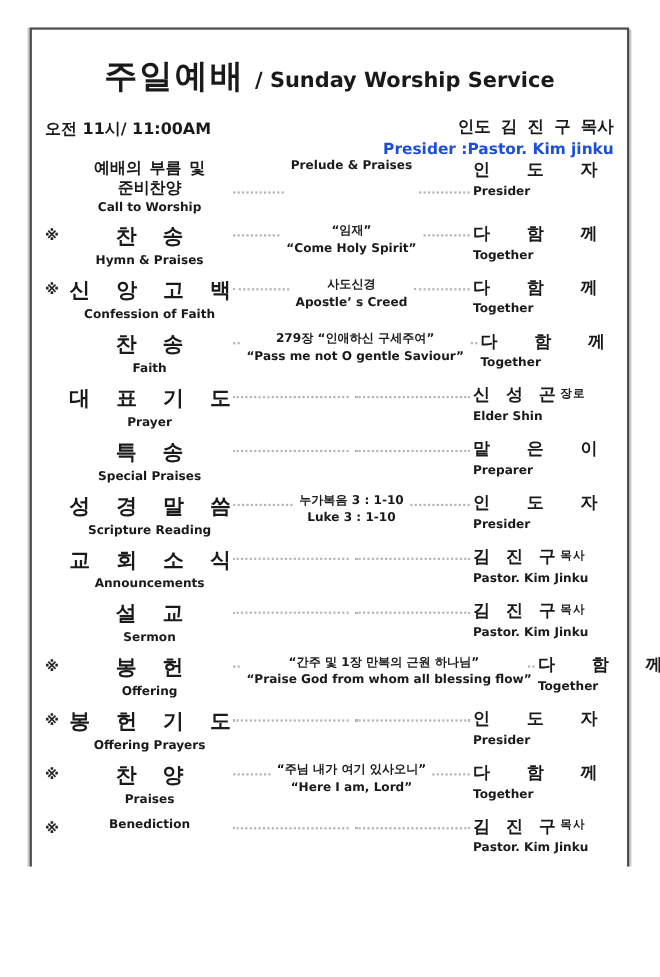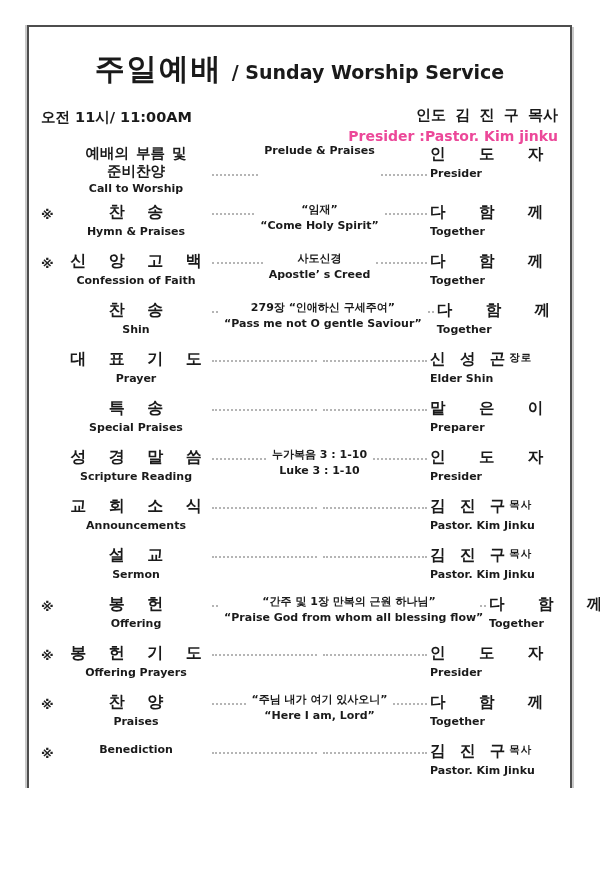--- a/index.html
+++ b/index.html
@@ -20,31 +20,31 @@
   }
   .title-ko { font-size:30px; font-weight:700; letter-spacing:2px; }
   .title-en { font-size:19px; font-weight:700; }
   .info-row {
     display:flex; justify-content:space-between; align-items:flex-start;
     margin-top:16px;
   }
   .time { font-size:14.5px; font-weight:700; padding-top:2px; }
   .presider-block { text-align:right; }
   .presider-ko { font-size:15px; font-weight:700; word-spacing:4px; }
-  .presider-en { font-size:14px; font-weight:700; color:#ec4899; margin-top:3px; }
+  .presider-en { font-size:14px; font-weight:700; color:#1d4ed8; margin-top:3px; }
 
   .rows { }
   .row {
     display:flex; align-items:flex-start;
     min-height:42px; margin-bottom:7px;
   }
   .marker { width:22px; flex:0 0 22px; font-size:13px; font-weight:700; padding-top:5px; color:#222; }
   .left  { width:146px; flex:0 0 146px; text-align:center; }
   .right { width:128px; flex:0 0 128px; }
-  .left .ko { font-size:16px; font-weight:700; word-spacing:17px; white-space:nowrap; }
+  .left .ko { font-size:19px; font-weight:700; word-spacing:17px; white-space:nowrap; }
   .row.multi .left .ko { word-spacing:2px; font-size:14.5px; line-height:1.25; }
   .left .en, .right .en, .center .en {
     font-size:11px; font-weight:700; margin-top:2px; white-space:nowrap;
   }
   .center { text-align:center; padding:0 3px; max-width:250px; }
   .center .ko { font-size:11px; font-weight:700; white-space:nowrap; }
   .right .ko { font-size:15.5px; font-weight:700; white-space:nowrap; }
   .right .name { word-spacing:28px; }
   .row.with-suffix .right .name { word-spacing:9px; }
   .suffix { font-size:10.5px; font-weight:700; margin-left:4px; letter-spacing:1px; vertical-align:3px;font-family:Liberation Serif, serif; }
@@ -140,21 +140,21 @@
       </div>
       <div class="en">Together</div>
     </div>
   </div>
 
   <div class="row">
     <div class="marker"></div>
     <div class="left">
       <div class="ko">찬 송</div>
 
-      <div class="en">Shin</div>
+      <div class="en">Faith</div>
     </div>
     <div class="leader"></div>
     <div class="center hide-empty">
       <div class="ko">279장 “인애하신 구세주여”</div>
       <div class="en hide-empty">“Pass me not O gentle Saviour”</div>
     </div>
     <div class="leader"></div>
     <div class="right">
       <div class="ko">
         <span class="name">다 함 께</span>

